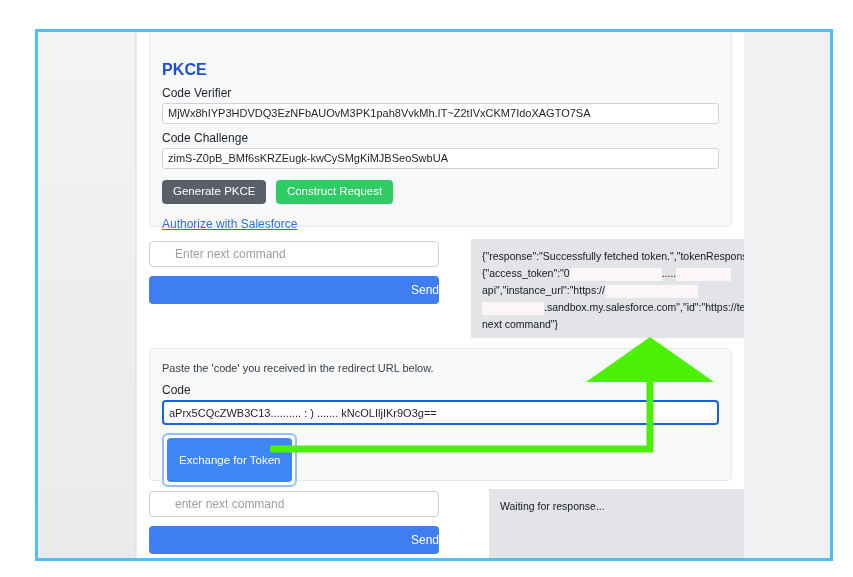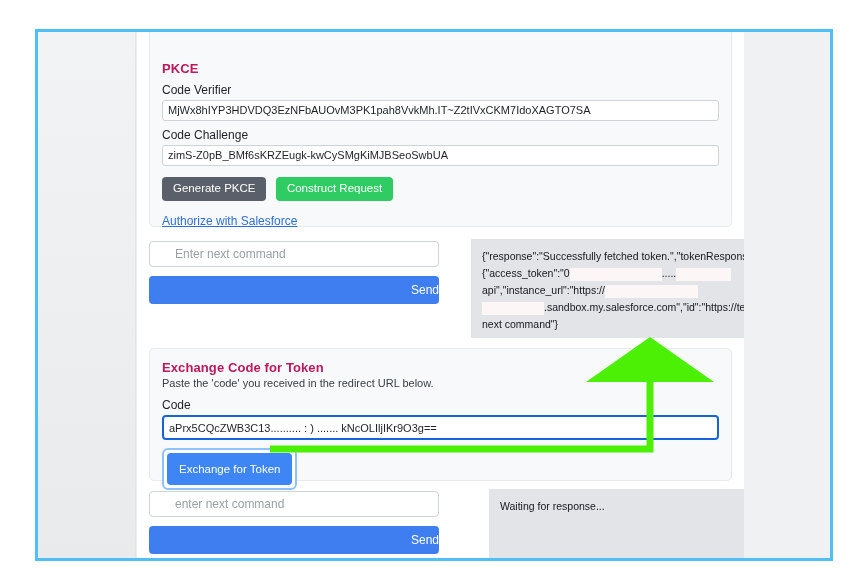--- a/index.html
+++ b/index.html
@@ -69,23 +69,23 @@
     background: #f8f9fa;
     border: 1px solid #e7e9ec;
     border-radius: 5px;
     box-sizing: border-box;
   }
 
   .panel-inner { padding: 10px 12px; }
 
   
   .sect-title {
-    font-size: 13px;
+    font-size: 16px;
     font-weight: bold;
-    color: #be185d;
+    color: #1d4ed8;
     letter-spacing: 0.1px;
   }
   .sect-sub {
     font-size: 11px;
     color: #3b4045;
     margin-top: 2px;
   }
   .field-label {
     font-size: 12px;
     color: #1d2125;
@@ -151,21 +151,21 @@
     text-align: right;
     cursor: pointer;
     font-family: "Liberation Sans", sans-serif;
   }
   .btn-exchange {
     background: #3e86f5;
     color: #fff;
     font-size: 11.5px;
     border: none;
     border-radius: 4px;
-    padding: 10px 12px;
+    padding: 16px 12px;
     font-family: "Liberation Sans", sans-serif;
     cursor: pointer;
   }
   .focus-wrap {
     display: inline-block;
     border: 2px solid #8fc2fb;
     border-radius: 6px;
     background: #ffffff;
     padding: 3px;
   }
@@ -270,21 +270,20 @@
           </div>
           <div>
             <span class="redact" style="width:62px;height:13px;"></span><span>.sandbox.my.salesforce.com","id":"https://test.sales</span>
           </div>
           <div>next command"}</div>
         </div>
       </div>
 
       <div class="panel" style="left:12px; top:316px; width:583px; height:133px;">
         <div class="panel-inner" style="padding:11px 12px;">
-          <div class="sect-title">Exchange Code for Token</div>
           <div class="sect-sub">Paste the 'code' you received in the redirect URL below.</div>
 
           <div class="field-label" style="margin-top:9px;">Code</div>
           <input class="text-input focused" type="text" value="aPrx5CQcZWB3C13.......... : ) ....... kNcOLIljIKr9O3g==" style="">
 
           <div style="margin-top:8px;">
             <span class="focus-wrap">
               <button class="btn-exchange">Exchange for Token</button>
             </span>
           </div>

